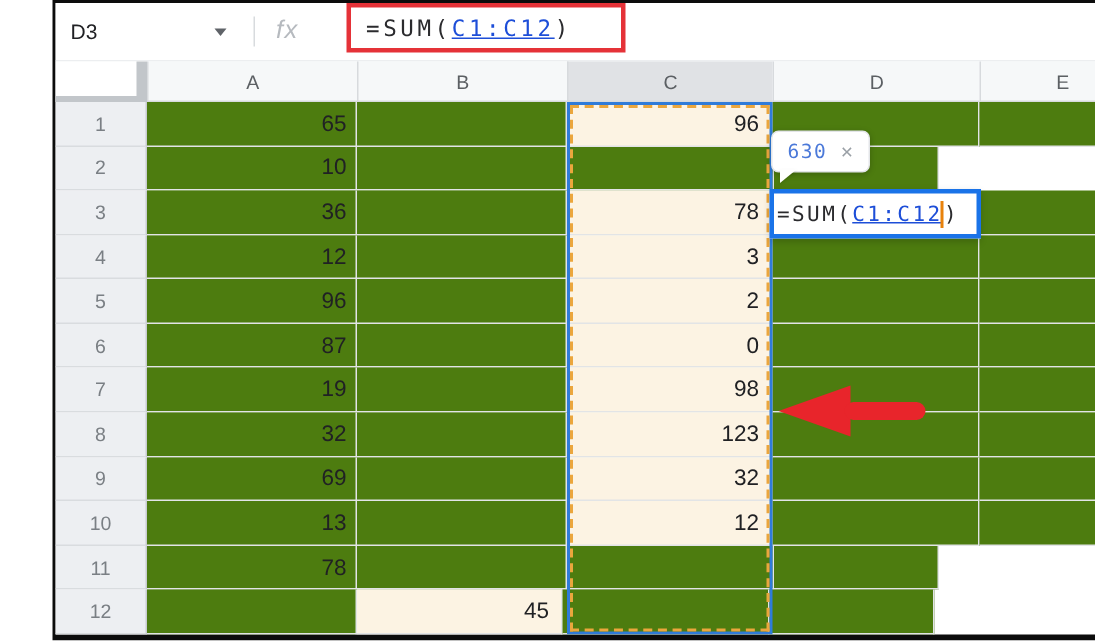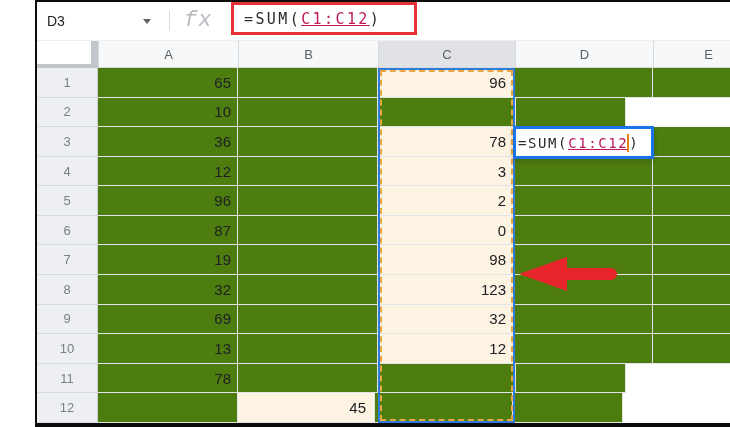--- a/index.html
+++ b/index.html
@@ -10,26 +10,26 @@
     background:#fff;overflow:hidden;
     font-family:"Liberation Sans",sans-serif;color:#202124;margin-left:35px;
   }
   
   .toolbar{position:relative;height:38px;display:flex;align-items:center;background:#fff;}
   .name-box{width:122px;height:100%;display:flex;align-items:center;justify-content:space-between;
     padding:0 8px 0 10px;font-size:14px;color:#202124;cursor:pointer;}
   .caret{width:0;height:0;border-left:4px solid transparent;border-right:4px solid transparent;
     border-top:5px solid #5f6368;}
   .vdiv{width:1px;height:20px;background:#d8dbde;margin:0 6px 0 10px;}
-  .fx{font-family:Liberation Mono, monospace;font-style:italic;font-size:22px;color:#b6babf;
+  .fx{font-family:Liberation Sans, sans-serif;font-style:italic;font-size:17px;color:#b6babf;
     padding:0 10px 2px 8px;letter-spacing:1px;}
   .formula-box{position:absolute;left:194px;top:0;height:33px;width:186px;
     border:3px solid #e53238;background:#fff;display:flex;align-items:center;padding-left:10px;
     font-family:"DejaVu Sans Mono",monospace;font-size:15px;letter-spacing:2.4px;color:#2b2b2e;}
-  .range-text{color:#be185d;text-decoration:underline;}
+  .range-text{color:#1d4ed8;text-decoration:underline;}
   
   .header-row{height:28px;display:flex;background:#fff;border-top:1px solid #eceef0;}
   .corner{width:61px;height:100%;position:relative;background:#fff;flex:none;}
   .corner-v{position:absolute;right:0;top:0;width:7px;height:100%;background:#c2c6ca;}
   .corner-h{position:absolute;left:0;bottom:0;width:100%;height:4px;background:#c2c6ca;}
   .col-h{height:100%;display:flex;align-items:center;justify-content:center;
     font-size:13px;color:#5c6064;background:#f6f8f9;border-left:1px solid #d7dadd;
     border-bottom:1px solid #d7dadd;flex:none;cursor:pointer;}
   .col-h.hl{background:#e0e2e5;}
   .col-A{width:140px;} .col-B{width:140px;} .col-C{width:137px;} .col-D{width:138px;} .col-E{width:110px;}
@@ -191,19 +191,23 @@
 
   <div class="range-box"></div>
 
   <div class="editor">
     <span>=SUM(</span>
       <span class="range-text">C1:C12</span>
       <span class="text-caret"></span>
       <span>)</span>
   </div>
 
+  <div class="tooltip">
+    <span class="tt-val">630</span>
+    <span class="tt-x">×</span>
+  </div>
 
   <svg class="arrow" width="102" height="40" viewBox="0 0 102 40">
     <polygon points="2,20 50,3 50,37" fill="#e8252b"></polygon>
     <rect x="46" y="14" width="54" height="12" rx="6" fill="#e8252b"></rect>
   </svg>
 
 </div>
 
 </body></html>

